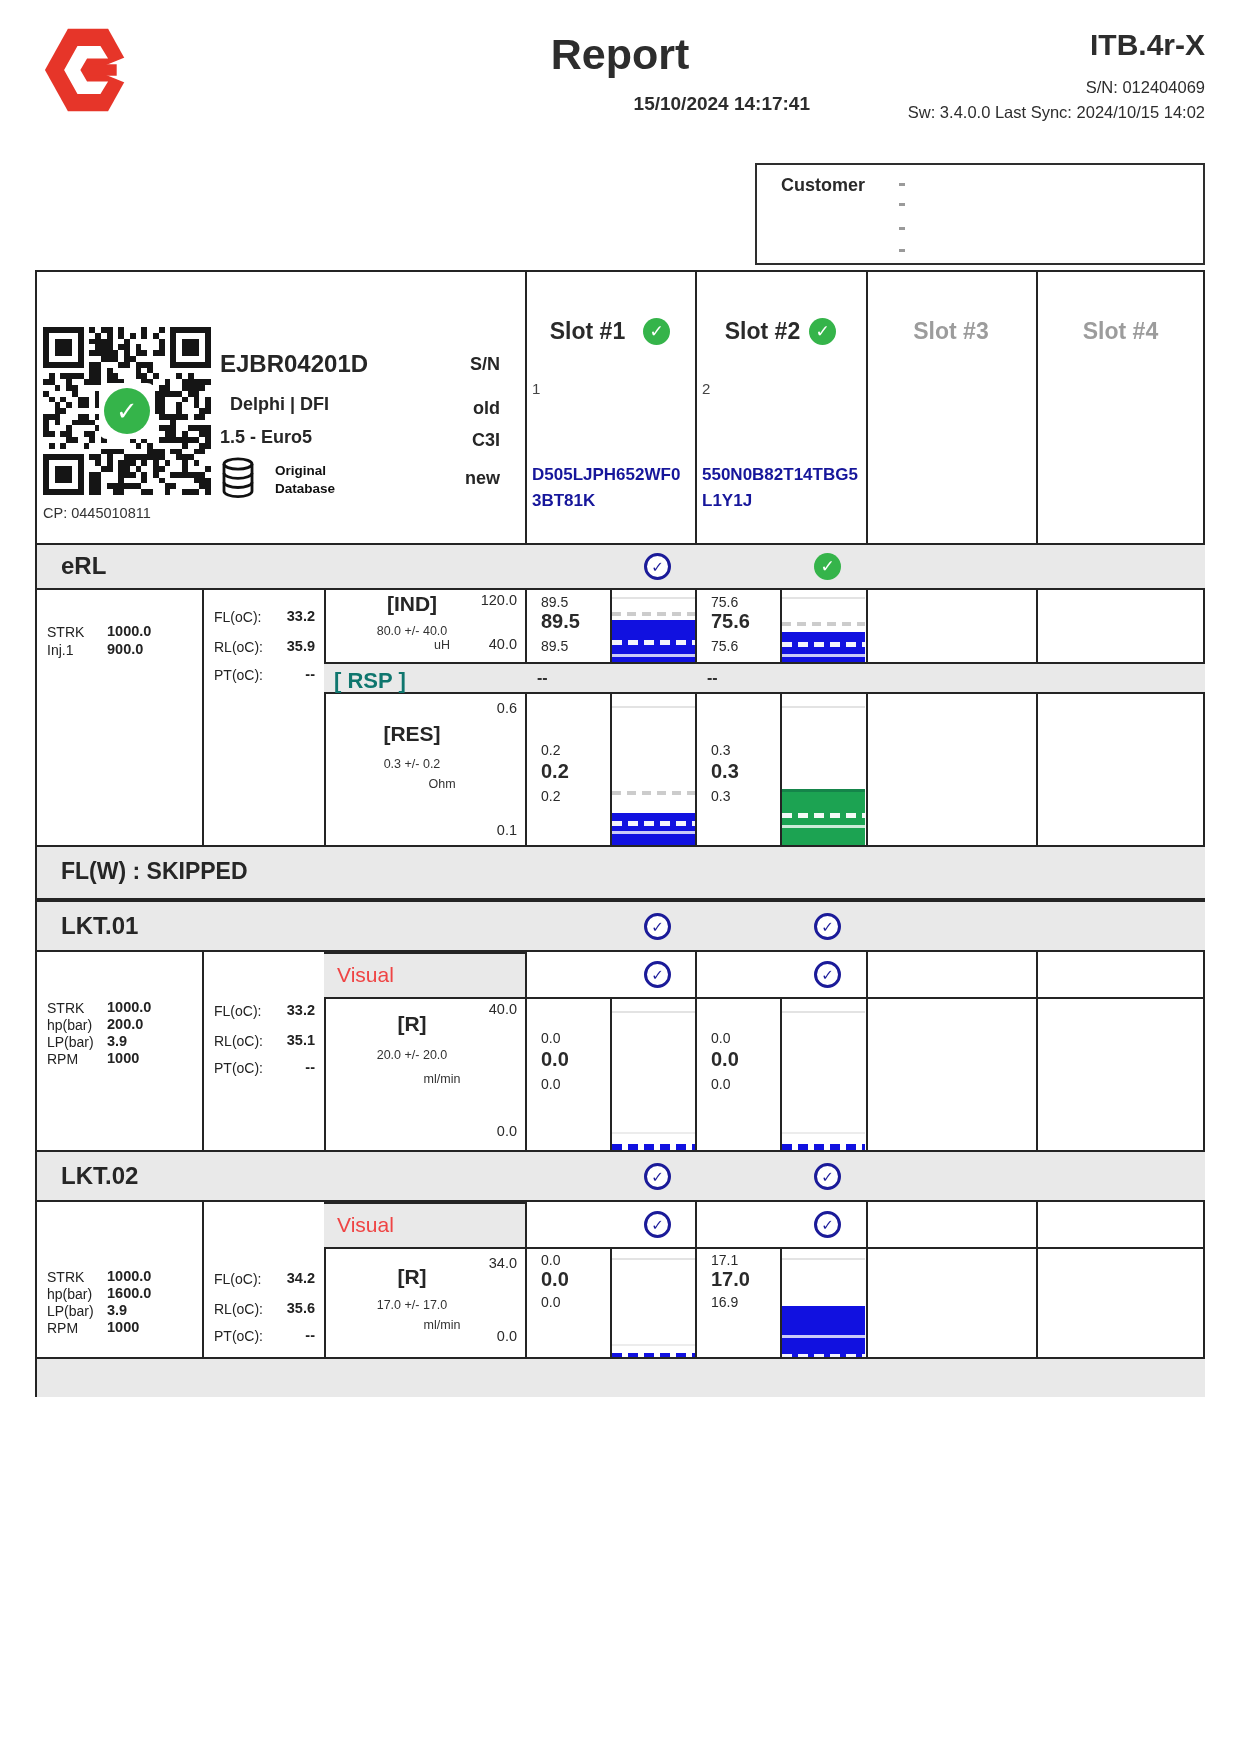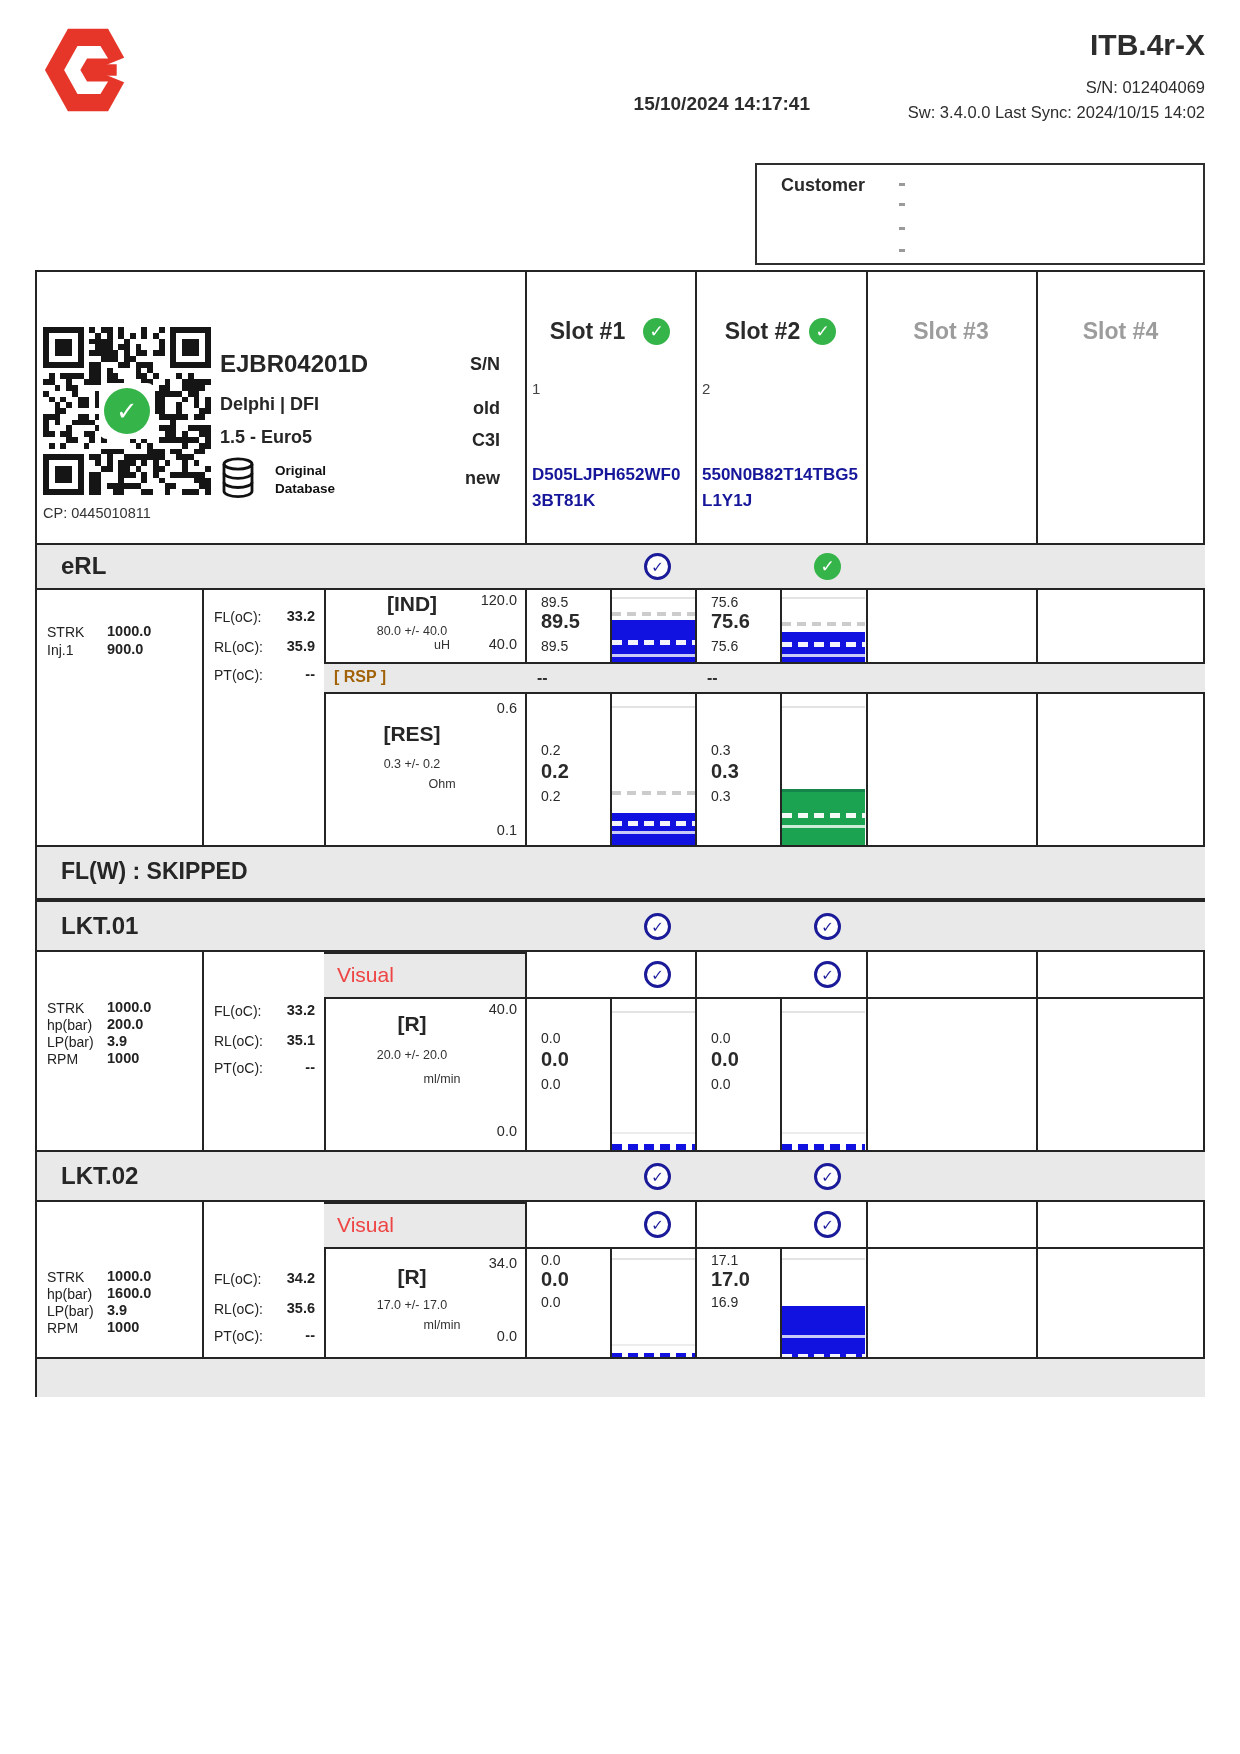--- a/index.html
+++ b/index.html
@@ -68,20 +68,21 @@
 <div class="page">
 
   <div class="t" style="left:40px;top:26px;width:96px;height:88px;">
     <svg viewBox="0 0 100 92" width="96" height="88" style="color:#e63529">
       <path d="M29 3 L71 3 L95 46 L71 89 L29 89 L5 46 Z" fill="currentColor"></path>
       <path d="M39 21 L63 21 L71 34 L49 34 L42 46 L49 58 L71 58 L63 71 L39 71 L25 46 Z" fill="#ffffff"></path>
       <path d="M98 29 L56 46 L98 63 Z" fill="#ffffff"></path>
       <path d="M52 40 L80 40 L80 52 L52 52 Z" fill="currentColor"></path>
     </svg>
   </div>
+  <div class="t rtitle" style="left:430px;top:30px;">Report</div>
   <div class="t rdate" style="left:430px;top:93px;">15/10/2024 14:17:41</div>
   <div class="t dev" style="left:805px;top:28px;">ITB.4r-X</div>
   <div class="t devsub" style="left:805px;top:78px;">S/N: 012404069</div>
   <div class="t devsub" style="left:805px;top:103px;">Sw: 3.4.0.0 Last Sync: 2024/10/15 14:02</div>
 
   <div class="infobox" style="left:755px;top:163px;width:450px;height:102px;">
     <div class="boxlab">Customer</div>
     <div class="cdash" style="left:142px;top:18px;"></div>
     <div class="cdash" style="left:142px;top:38px;"></div>
     <div class="cdash" style="left:142px;top:62px;"></div>
@@ -439,21 +440,21 @@
           <rect fill="#fff" x="1" y="23" width="5" height="5"></rect>
           <rect x="2" y="24" width="3" height="3"></rect>
         </svg>
       <div class="qr-badge">
         <div class="c">✓</div>
       </div>
     </div>
     <div class="t cp" style="left:6px;top:233px;">CP: 0445010811</div>
 
     <div class="t pcode" style="left:183px;top:78px;">EJBR04201D</div>
-    <div class="t pline" style="left:183px;top:122px;">Delphi | DFI</div>
+    <div class="t pline" style="left:193px;top:122px;">Delphi | DFI</div>
     <div class="t pline" style="left:183px;top:155px;">1.5 - Euro5</div>
     <div class="t" style="left:183px;top:185px;width:40px;height:42px;">
       <svg viewBox="0 0 24 30" width="36" height="42">
         <ellipse cx="12" cy="5" rx="10" ry="3.6" fill="none" stroke="#111" stroke-width="2"></ellipse>
         <path d="M2 5 v19.5 c0 2 4.5 3.8 10 3.8 s10 -1.8 10 -3.8 V5" fill="none" stroke="#111" stroke-width="2"></path>
         <path d="M2 11.5 c0 2 4.5 3.8 10 3.8 s10 -1.8 10 -3.8 M2 18 c0 2 4.5 3.8 10 3.8 s10 -1.8 10 -3.8" fill="none" stroke="#111" stroke-width="2"></path>
       </svg>
     </div>
     <div class="t dbl" style="left:238px;top:190px;">Original</div>
     <div class="t dbl" style="left:238px;top:208px;">Database</div>
@@ -517,21 +518,21 @@
     <div class="nv sv" style="left:658px;top:366px;">75.6</div>
     <div class="bb" style="left:743px;top:318px;height:72px;">
       <div class="cap" style="top: 10%;"></div>
       <div class="ref" style="top: 44%;"></div>
       <div class="fill" style="top: 58%; background: rgb(17, 17, 224);"></div>
       <div class="dashw" style="top: 72%;"></div>
       <div class="wline" style="top: 89%;"></div>
     </div>
 
     <div class="graycell" style="left:287px;top:390px;width:881px;height:32px;"></div>
-    <div class="t" style="left:297px;top:396px;font-size:16px;font-weight:bold;color:#a16207;">[ RSP ]</div>
+    <div class="t" style="left:297px;top:396px;font-size:22px;font-weight:bold;color:#0f766e;">[ RSP ]</div>
     <div class="rspv" style="left:500px;top:397px;">--</div>
     <div class="rspv" style="left:670px;top:397px;">--</div>
 
     <div class="tname" style="top:450px;">[RES]</div>
     <div class="ttol" style="top:485px;">0.3 +/- 0.2</div>
     <div class="tunit" style="top:505px;">Ohm</div>
     <div class="ax" style="top:428px;">0.6</div>
     <div class="ax" style="top:550px;">0.1</div>
 
     <div class="nv sv" style="left:488px;top:470px;">0.2</div>

